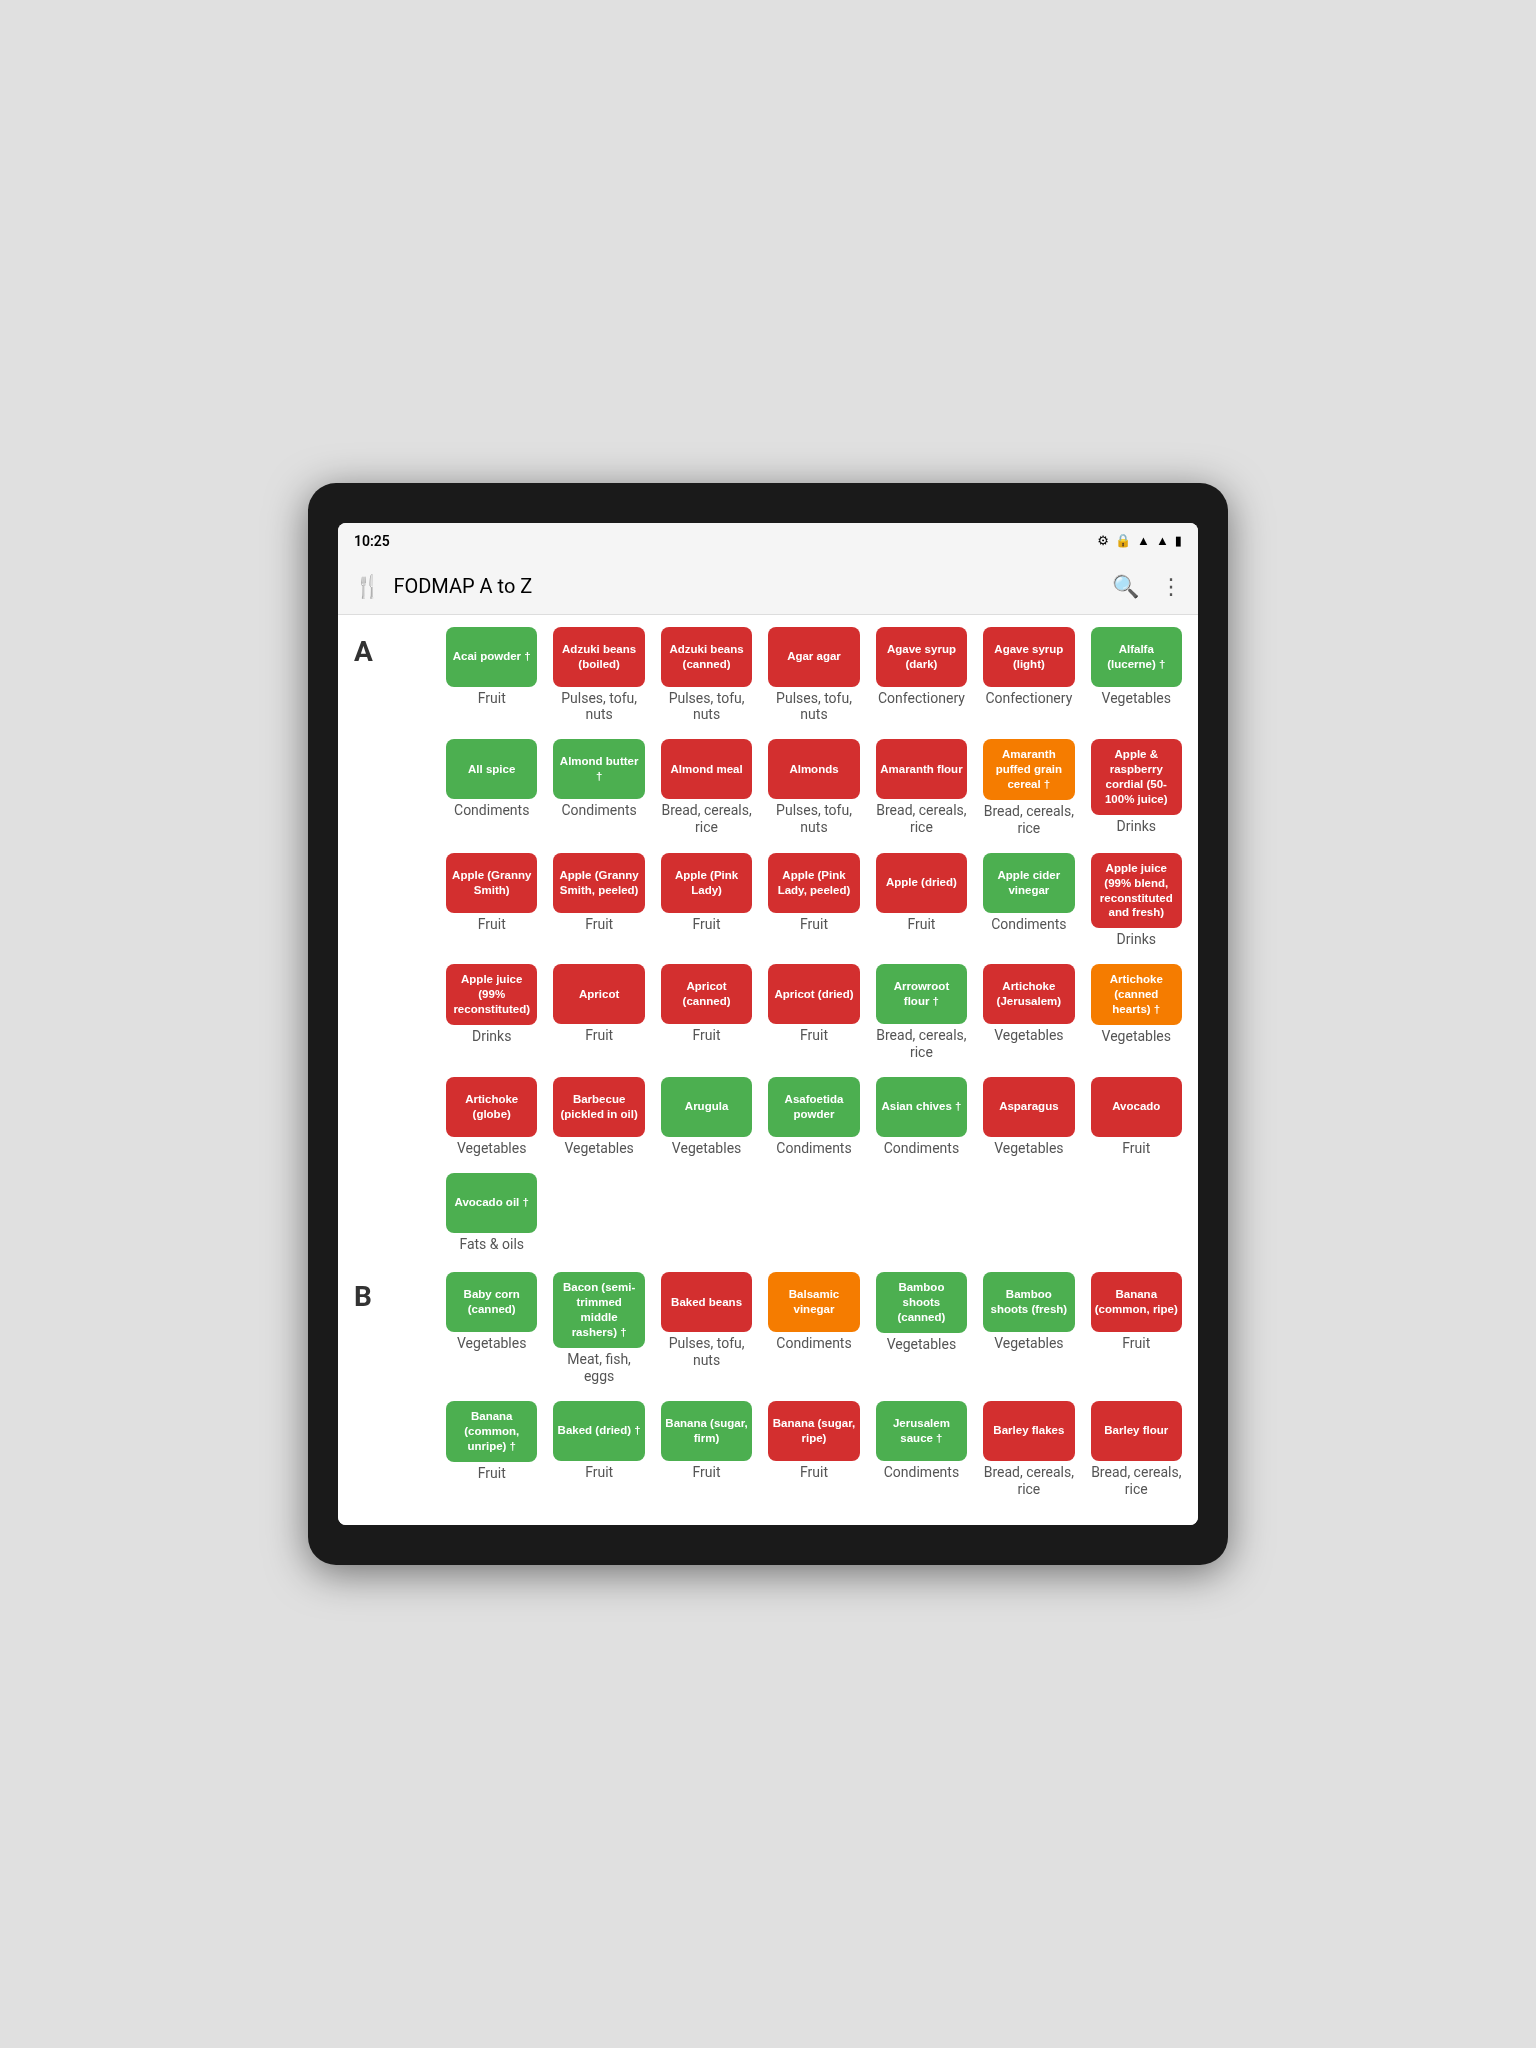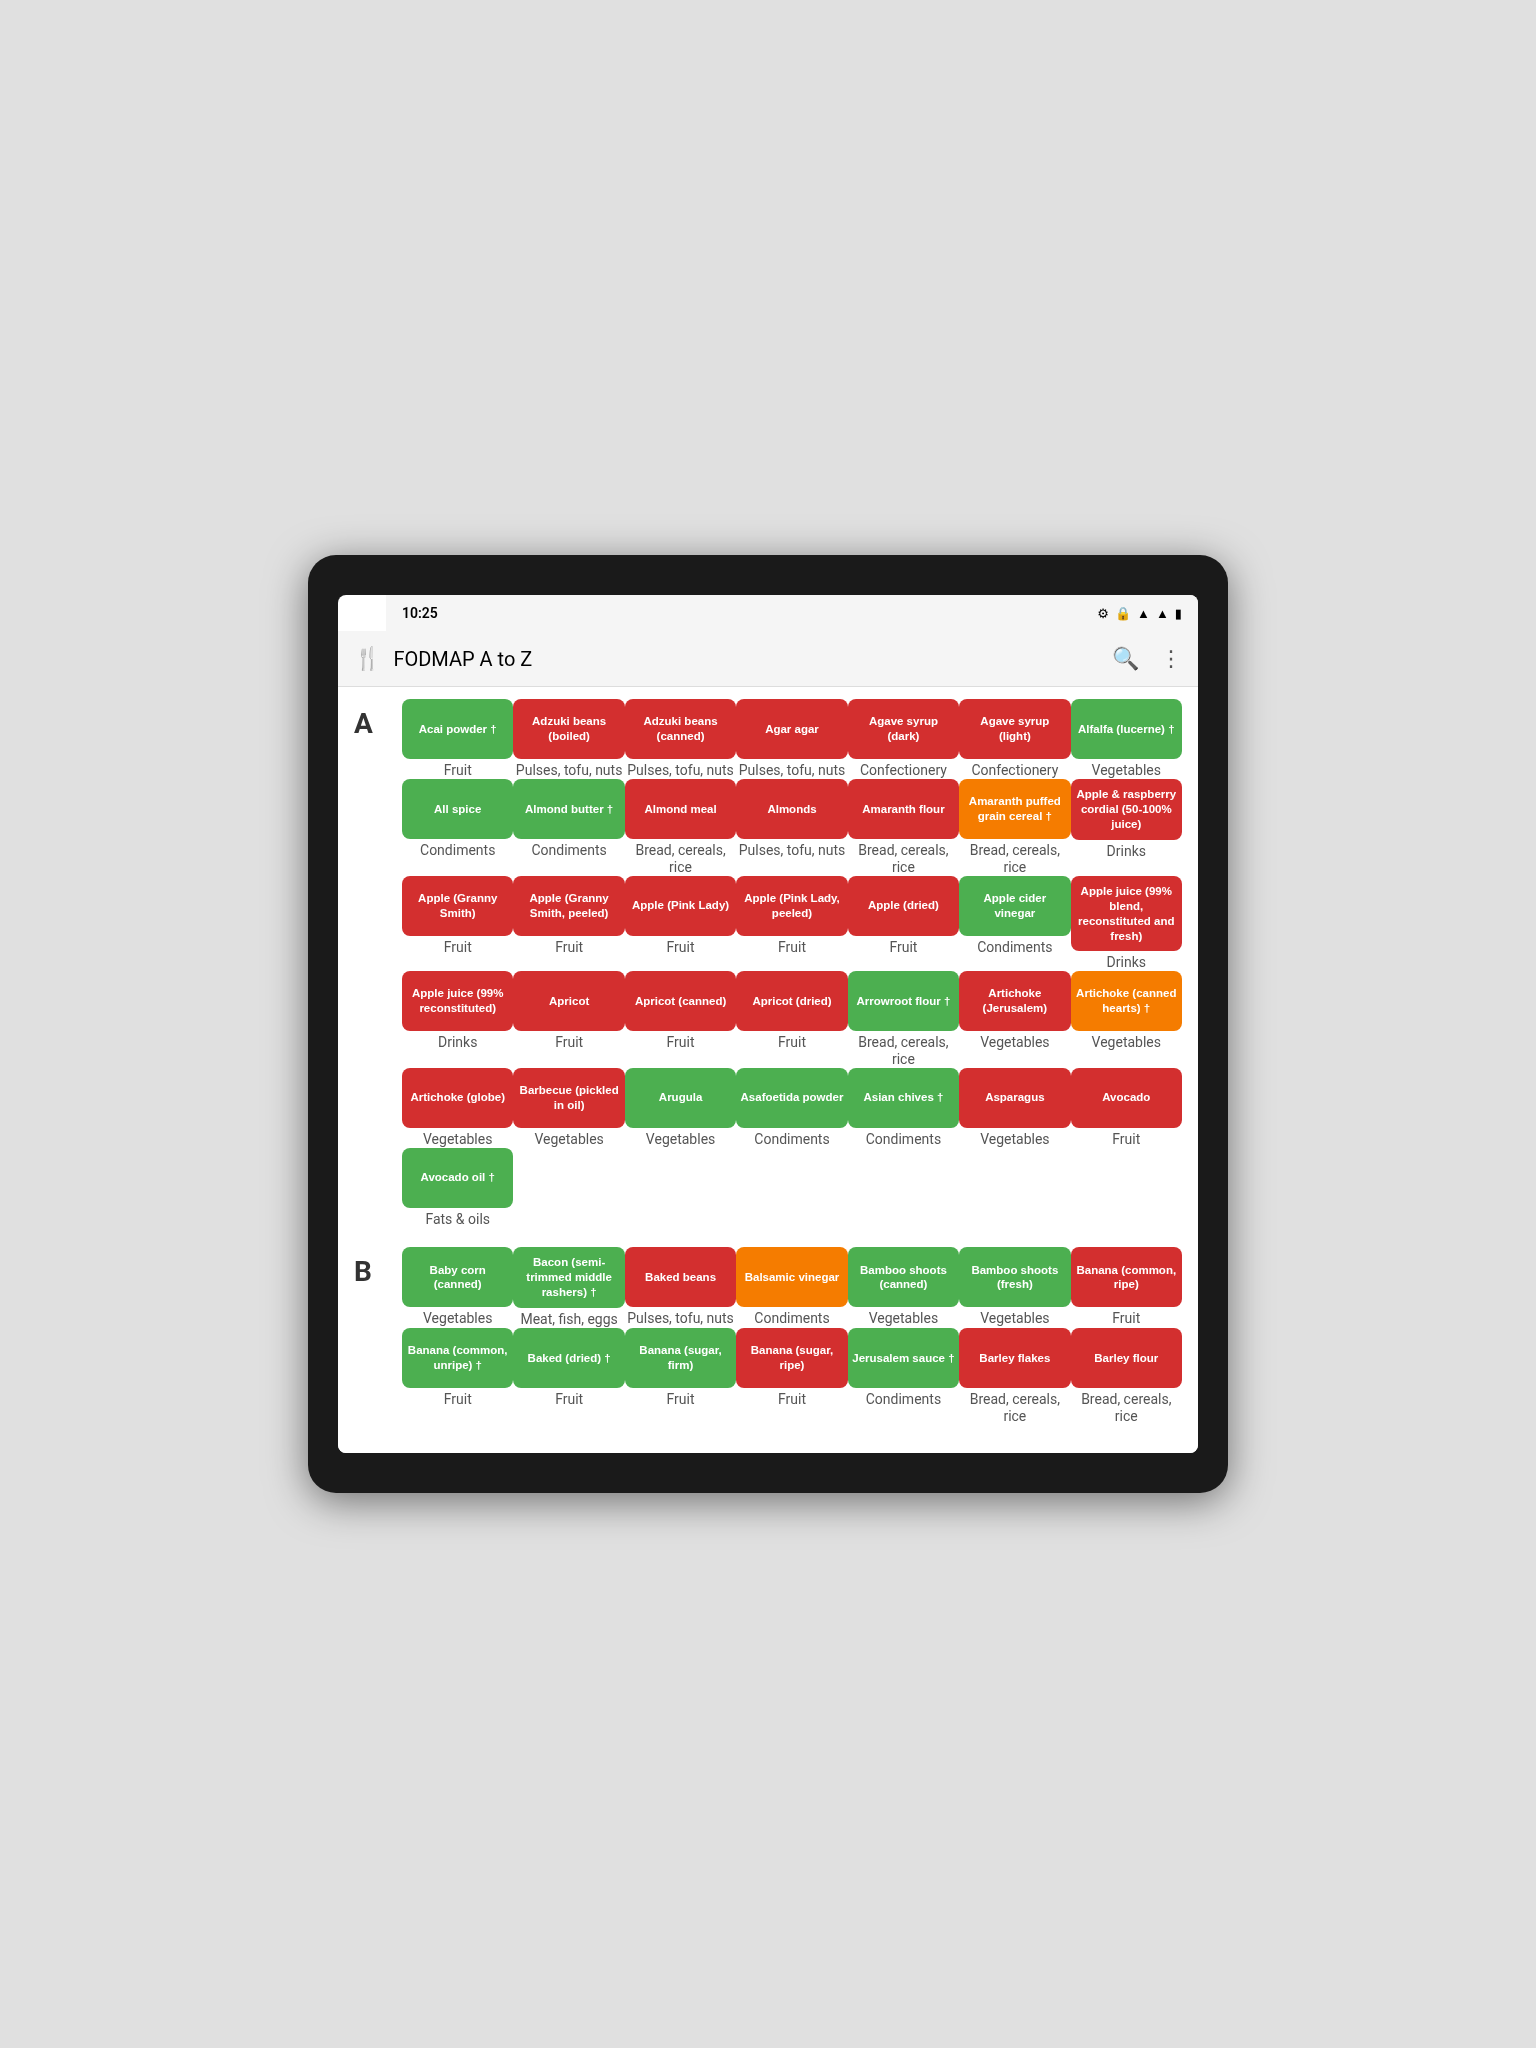--- a/index.html
+++ b/index.html
@@ -23,21 +23,20 @@
       border-radius: 8px;
       overflow: hidden;
     }
     .status-bar {
       background: #f5f5f5;
       display: flex;
       align-items: center;
       justify-content: space-between;
       padding: 16px 16px;
       height: 36px;
-      margin-left: 48px;
     }
     .status-time {
       font-size: 14px;
       font-weight: 600;
       color: #000;
     }
     .status-icons {
       display: flex;
       align-items: center;
       gap: 6px;
@@ -92,21 +91,22 @@
       width: 48px;
       min-width: 48px;
       padding-top: 8px;
     }
     .grid-wrap {
       flex: 1;
     }
     .grid {
       display: grid;
       grid-template-columns: repeat(7, 1fr);
-      gap: 0;
+      gap: 16px;
+      margin-left: 44px;
     }
     .food-cell {
       display: flex;
       flex-direction: column;
       align-items: center;
     }
     .food-btn {
       width: 100%;
       border: none;
       border-radius: 8px;

